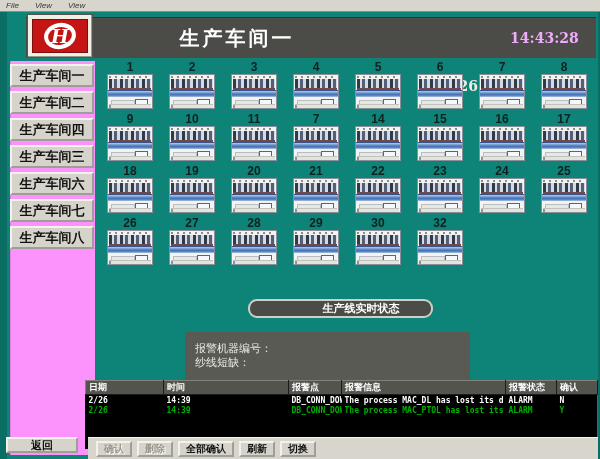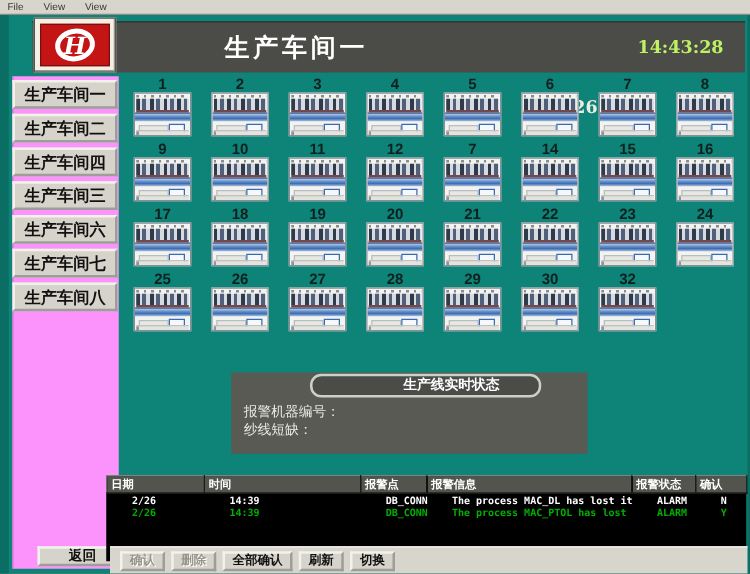--- a/index.html
+++ b/index.html
@@ -6,61 +6,61 @@
   .screen {
     position:relative; width:600px; height:459px; overflow:hidden;
     background:#0e8478; font-family:"Liberation Sans",sans-serif;
   }
   
   .menubar {
     position:absolute; left:0; top:0; right:0; height:12px;
     background:#d8d5cc; border-bottom:1px solid #8f8d83;
     display:flex; align-items:center; gap:16px; padding:0 6px; box-sizing:border-box;
   }
-  .menu-item { font-size:8px; color:#3a382f; line-height:12px; }
+  .menu-item { font-size:8px; color:#3a382f; line-height:12px;font-style:italic; }
   .left-edge { position:absolute; left:0; top:12px; width:7px; bottom:0; background:#0a6e64; }
   .right-edge { position:absolute; right:0; top:12px; width:2px; bottom:0; background:#0a6e64; }
   
   .header-bar { position:absolute; left:26px; top:17px; width:570px; height:40px; background:#4b4b47; border-top:1px solid #2f2f2c; }
   .title { position:absolute; left:126px; top:7px; width:170px; text-align:center; font-size:20px; font-weight:bold; letter-spacing:3px; color:#ffffff; }
   .date  { position:absolute; left:408px; top:12px; font-family:"DejaVu Serif",serif; font-weight:bold; font-size:14px; color:#edebe2;margin-top:48px; }
-  .time  { position:absolute; left:484px; top:12px; font-family:"DejaVu Serif",serif; font-weight:bold; font-size:14px; color:#bef264; }
+  .time  { position:absolute; left:484px; top:12px; font-family:"DejaVu Serif",serif; font-weight:bold; font-size:14px; color:#f0abfc; }
   .logo-plate { position:absolute; left:27px; top:14px; width:64px; height:42px; background:#f2efe4; border:1px solid #55534c; box-shadow:inset -1px -1px 0 #9a978c; }
   .logo-red { position:absolute; left:4px; top:4px; right:4px; bottom:4px; background:#c41414; border:1px solid #7a0d0d; display:flex; align-items:center; justify-content:center; }
   
   .pink-col { position:absolute; left:10px; top:61px; width:84px; height:394px; background:#fc92fc; border-left:1px solid #e27ce2; }
   .side-btns { position:absolute; left:10px; top:64px; width:84px; display:flex; flex-direction:column; gap:4px; }
   .side-btn { height:23px; background:#d6d3ca; border:2px outset #f2f1ec; font-family:"Liberation Sans",sans-serif; font-size:13px; font-weight:bold; color:#111; padding:0; cursor:pointer; }
-  .back-btn { position:absolute; left:30px; top:437px; width:72px; height:16px; background:#d6d3ca; border:2px outset #f2f1ec; font-family:"Liberation Sans",sans-serif; font-size:11px; font-weight:bold; color:#111; line-height:11px; padding:0; cursor:pointer; }
+  .back-btn { position:absolute; left:6px; top:437px; width:72px; height:16px; background:#d6d3ca; border:2px outset #f2f1ec; font-family:"Liberation Sans",sans-serif; font-size:11px; font-weight:bold; color:#111; line-height:11px; padding:0; cursor:pointer; }
   
   .grid { position:absolute; left:99px; top:61px; width:496px; display:grid; grid-template-columns:repeat(8,62px); grid-auto-rows:52px; }
   .cell { text-align:center; cursor:pointer; }
   .m-num { height:13px; line-height:13px; font-size:12px; font-weight:bold; color:#102020; }
   .m-ico { position:relative; width:46px; height:35px; margin:0 auto; background:#f3f3ef; border:1px solid #87909a; box-sizing:border-box; overflow:hidden; }
   .m-top  { position:absolute; left:1px; right:1px; top:1px; height:2px; background:repeating-linear-gradient(90deg,#6d7278 0 2px,rgba(0,0,0,0) 2px 6px); opacity:.8; }
   .m-mach { position:absolute; left:1px; right:1px; top:4px; height:9px; background-color:#d7dbe1;
             background-image:repeating-linear-gradient(90deg,#2f3a4a 0 3px,rgba(0,0,0,0) 3px 5px,#51607a 5px 8px,rgba(0,0,0,0) 8px 11px);
             border-bottom:2px solid #74474a; }
   .m-rail { position:absolute; left:0; right:0; top:15px; height:6px; border-top:1px solid #35548a;
             background:linear-gradient(180deg,#b6cde8 0%,#5e8ac6 40%,#3f6db2 65%,#a9c2e0 100%); }
   .m-shelf{ position:absolute; left:3px; top:25px; width:22px; height:4px; background:#e8e8e3; border:1px solid #b9bcc2; }
   .m-scr  { position:absolute; right:4px; top:24px; width:11px; height:7px; background:#f5f8fd; border:1px solid #3a6ab2; }
   .m-base { position:absolute; left:1px; right:1px; bottom:0; height:3px;
             background:linear-gradient(90deg,#8f959c 0 2px,#e4e4df 2px 42px,#8f959c 42px 44px); border-top:1px solid #c2c2bc; }
   
   .pill { position:absolute; left:248px; top:299px; width:140px; height:15px; background:#4b4b47; border:2px solid #cfcfca; border-radius:9px;
           color:#fff; font-size:11px; font-weight:bold; text-align:center; line-height:15px; z-index:2;padding-left:41px; }
-  .panel { position:absolute; left:185px; top:298px; width:285px; height:65px; background:#5a5a55; box-sizing:border-box; padding:25px 0 0 10px; }
+  .panel { position:absolute; left:185px; top:332px; width:285px; height:65px; background:#5a5a55; box-sizing:border-box; padding:9px 0 0 10px; }
   .panel-line { font-size:11px; color:#e9e9e4; line-height:14px; }
   
   .alarm-wrap { position:absolute; left:85px; top:380px; width:512px; height:69px; background:#000; }
   .alarm-wrap table { border-collapse:collapse; width:512px; table-layout:fixed; }
   .alarm-wrap th { background:#54544e; color:#fff; font-size:9px; font-weight:bold; text-align:left; height:11px; padding:0 3px;
                    border:1px solid; border-color:#82827c #1c1c1a #1c1c1a #82827c; white-space:nowrap; overflow:hidden; }
-  .alarm-wrap td { font-family:"DejaVu Sans Mono",monospace; font-size:8px; font-weight:bold; height:10px; padding:0 20px;
+  .alarm-wrap td { font-family:"DejaVu Sans Mono",monospace; font-size:8px; font-weight:bold; height:10px; padding:0 3px;
                    white-space:nowrap; overflow:hidden; }
   
   .toolbar { position:absolute; left:88px; top:437px; right:2px; height:22px; background:#d8d5cc; border-top:1px solid #f7f6f2;
              display:flex; align-items:center; gap:5px; padding-left:8px; box-sizing:border-box; }
   .tb-btn { height:16px; background:#d6d3ca; border:2px outset #f2f1ec; font-family:"Liberation Sans",sans-serif;
             font-size:10px; font-weight:bold; color:#111; line-height:10px; padding:0 6px; cursor:pointer; }
   .tb-btn.disabled { color:#98958b; text-shadow:1px 1px 0 #ffffff; }
 </style>
 </head>
 <body>
@@ -234,31 +234,20 @@
         <div class="m-ico">
           <div class="m-top"></div>
           <div class="m-mach"></div>
           <div class="m-rail"></div>
           <div class="m-shelf"></div>
           <div class="m-scr"></div>
           <div class="m-base"></div>
         </div>
       </div>
 
-      <div class="cell">
-        <div class="m-num">12</div>
-        <div class="m-ico">
-          <div class="m-top"></div>
-          <div class="m-mach"></div>
-          <div class="m-rail"></div>
-          <div class="m-shelf"></div>
-          <div class="m-scr"></div>
-          <div class="m-base"></div>
-        </div>
-      </div>
 
       <div class="cell">
         <div class="m-num">7</div>
         <div class="m-ico">
           <div class="m-top"></div>
           <div class="m-mach"></div>
           <div class="m-rail"></div>
           <div class="m-shelf"></div>
           <div class="m-scr"></div>
           <div class="m-base"></div>

